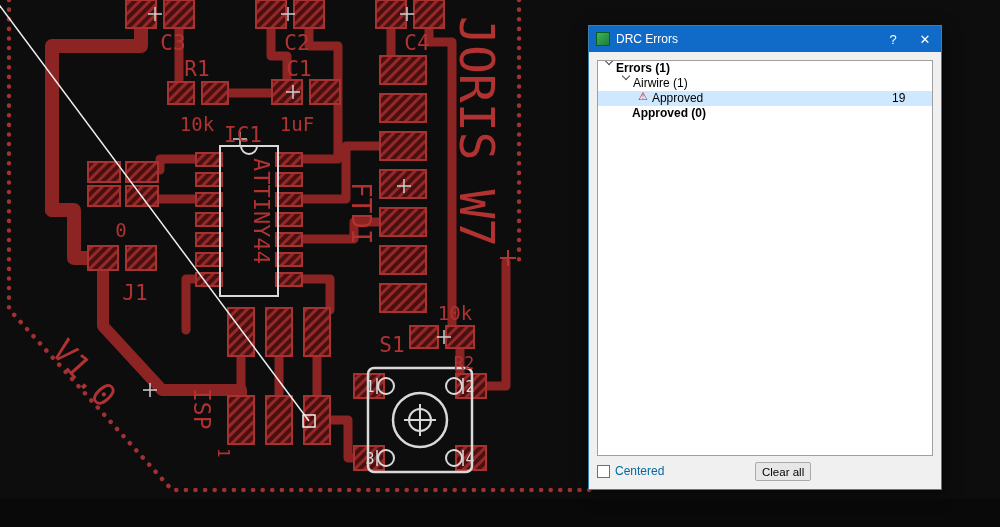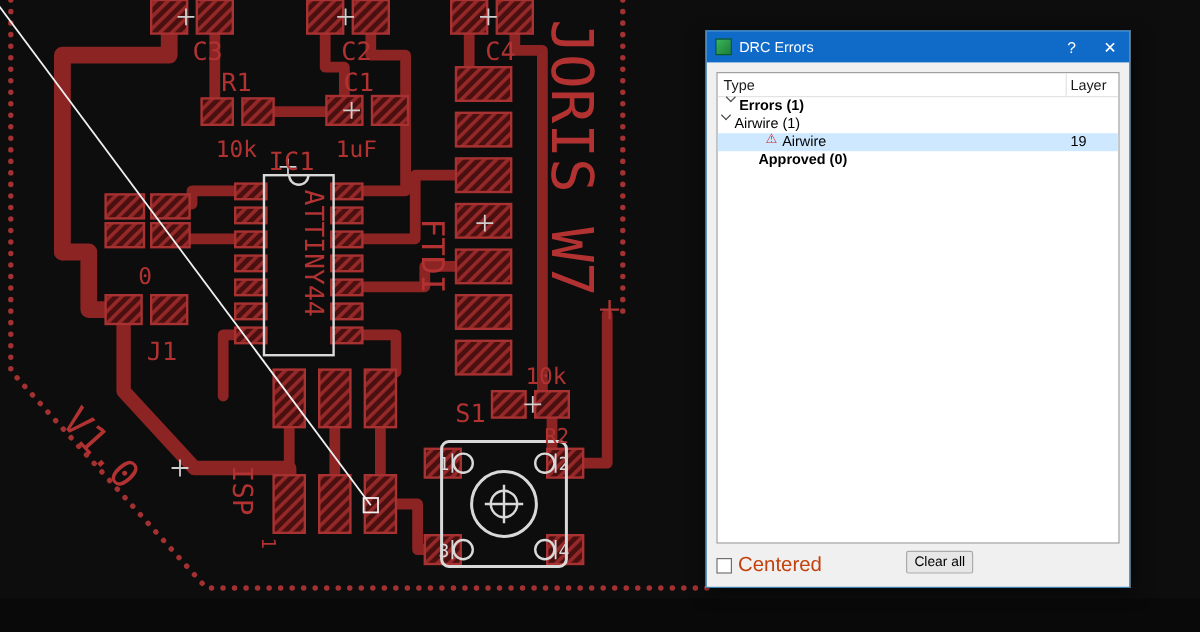--- a/index.html
+++ b/index.html
@@ -32,30 +32,30 @@
   .dlg-body { flex:1; display:flex; flex-direction:column; padding:8px; min-height:0; }
   .tree { flex:1; background:#fff; border:1px solid #9f9f9f; font-size:12px; color:#000;
           display:flex; flex-direction:column; overflow:hidden; }
   .tree-header { display:flex; height:19px; align-items:stretch; border-bottom:1px solid #e3e3e3; color:#1a1a1a; flex:0 0 auto; }
   .th-type  { flex:1; padding-left:5px; border-right:1px solid #e3e3e3; display:flex; align-items:center; }
   .th-layer { width:40px; padding-left:3px; display:flex; align-items:center; }
   .tree-rows { flex:1; }
   .trow { display:flex; align-items:flex-start; height:15px; }
   .bold { font-weight:bold; }
   .trow.selected { background:#cde8ff; }
-  .indent-1 { padding-left:4px; } .indent-2 { }
+  .indent-1 { padding-left:4px; } .indent-2 { padding-left:21px; }
   .indent-3 { padding-left:40px; } .indent-a { padding-left:34px; }
   .chev { width:14px; display:inline-flex; justify-content:center; align-items:center; }
   .chev::before { content:""; width:5px; height:5px; border-right:1.4px solid #4a4a4a;
                   border-bottom:1.4px solid #4a4a4a; transform:rotate(45deg); margin-top:-3px; }
   .warn-icon { color:#cc2222; font-size:11px; margin-right:4px; line-height:1; }
   .spacer { flex:1; }
   .layer-cell { width:40px; padding-left:3px; }
   .bottom-row { display:flex; justify-content:space-between; align-items:flex-start; padding-top:6px; flex:0 0 auto; }
-  .cb { display:flex; align-items:center; gap:5px; font-size:17px; color:#c2410c; margin-top:2px; cursor:pointer; }
+  .cb { display:flex; align-items:center; gap:5px; font-size:12px; color:#0369a1; margin-top:2px; cursor:pointer; }
   .cb-box { width:13px; height:13px; background:#fff; border:1px solid #707070; box-sizing:border-box; }
   .btn-col { display:flex; flex-direction:row; gap:5px; width:178px; }
   .btn { height:19px; background:#e7e7e7; border:1px solid #ababab; border-radius:2px;
          font-size:11.5px; font-family:inherit; color:#000; cursor:pointer; }
 </style>
 </head>
 <body>
 
 <div id="stage">
 
@@ -199,36 +199,32 @@
 
   <div class="dlg">
     <div class="dlg-titlebar">
       <span class="dlg-icon"></span>
       <span class="dlg-title">DRC Errors</span>
       <button class="tb-btn">?</button>
       <button class="tb-btn">✕</button>
     </div>
     <div class="dlg-body">
       <div class="tree">
-        <div class="tree-header">
-          <span class="th-type">Type</span>
-          <span class="th-layer">Layer</span>
-        </div>
         <div class="tree-rows">
           <div class="trow indent-1">
             <span class="chev"></span>
             <span class="bold">Errors (1)</span>
           </div>
           <div class="trow indent-2">
             <span class="chev"></span>
             <span>Airwire (1)</span>
           </div>
           <div class="trow selected indent-3">
             <span class="warn-icon">⚠</span>
-            <span>Airwire</span>
+            <span>Approved</span>
             <span class="spacer"></span>
             <span class="layer-cell">19</span>
           </div>
           <div class="trow indent-a">
             <span class="bold">Approved (0)</span>
           </div>
         </div>
       </div>
       <div class="bottom-row">
         <label class="cb">

